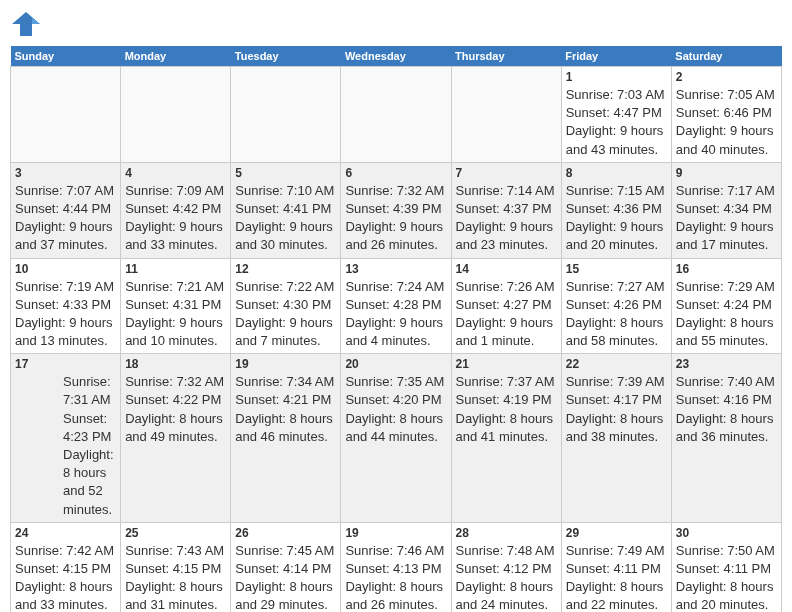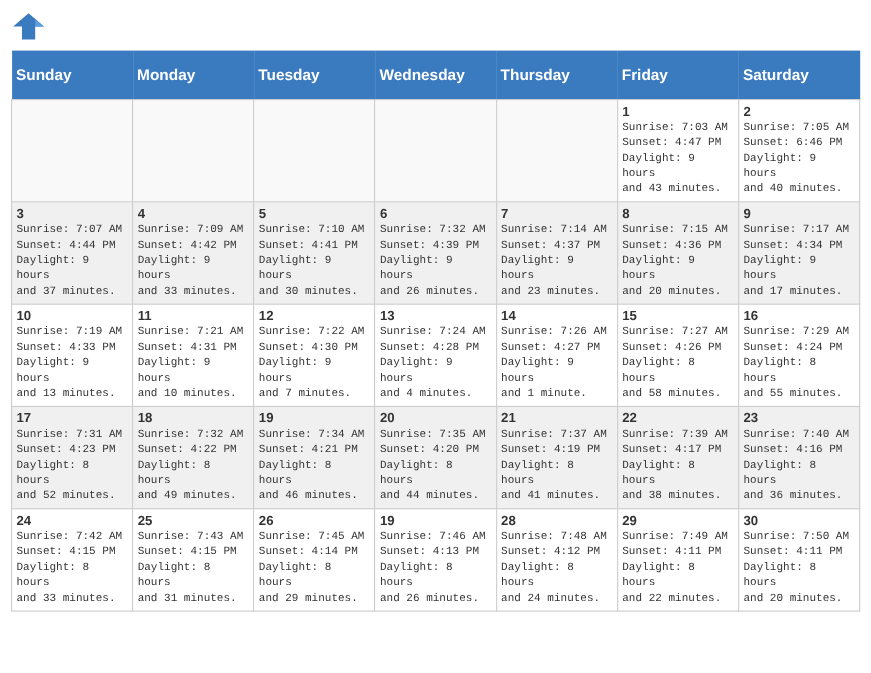--- a/index.html
+++ b/index.html
@@ -8,27 +8,27 @@
     .header { display: flex; justify-content: space-between; align-items: flex-start; margin-bottom: 8px; }
     .logo { display: flex; align-items: center; }
     .logo-text { display: flex; flex-direction: column; }
     .logo-general { font-size: 18px; font-weight: bold; color: #333; }
     .logo-blue { font-size: 18px; font-weight: bold; color: #3a7abf; }
     .logo-icon { width: 32px; height: 28px; margin-right: 4px; }
     .title-section { text-align: right; }
     .month-title { font-size: 32px; font-weight: bold; color: #333; }
     .location { font-size: 14px; color: #555; }
     table { width: 100%; border-collapse: collapse; table-layout: fixed; }
-    th { background: #3a7abf; color: #fff; text-align: left; padding: 14px 4px; font-size: 14px; font-weight: bold; }
+    th { background: #3a7abf; color: #fff; text-align: left; padding: 4px 4px; font-size: 11px; font-weight: bold; }
     td { border: 1px solid #ccc; vertical-align: top; padding: 3px 4px; font-size: 9.5px; color: #333; height: 82px; width: 113px; }
     td.empty { background: #f9f9f9; }
     td.has-data { background: #fff; }
     td.shaded { background: #f0f0f0; }
     .day-num { font-size: 12px; font-weight: bold; color: #333; margin-bottom: 2px; }
-    .day-info { font-size: 10px; color: #333; line-height: 1.4; font-family: Liberation Mono, monospace; }
+    .day-info { font-size: 13px; color: #333; line-height: 1.4; }
   </style>
 </head>
 <body>
 
 <div class="page">
   <div class="header">
     <div class="logo">
       <svg class="logo-icon" viewBox="0 0 32 28">
         <polygon points="16,2 30,14 22,14 22,26 10,26 10,14 2,14" fill="#3a7abf"></polygon>
         <polygon points="22,8 30,14 22,14" fill="#5a9fdf"></polygon>
@@ -176,21 +176,21 @@
             <div class="day-num">16</div>
             <div class="day-info" style="white-space: pre-line;">Sunrise: 7:29 AM
 Sunset: 4:24 PM
 Daylight: 8 hours
 and 55 minutes.</div>
           </td>
         </tr>
         <tr>
           <td class="shaded">
             <div class="day-num">17</div>
-            <div class="day-info" style="white-space: pre-line;">Sunrise: 7:31 AM
+            <div class="day-info" style="white-space: pre-line; margin-left: 48px;">Sunrise: 7:31 AM
 Sunset: 4:23 PM
 Daylight: 8 hours
 and 52 minutes.</div>
           </td>
           <td class="shaded">
             <div class="day-num">18</div>
             <div class="day-info" style="white-space: pre-line;">Sunrise: 7:32 AM
 Sunset: 4:22 PM
 Daylight: 8 hours
 and 49 minutes.</div>

